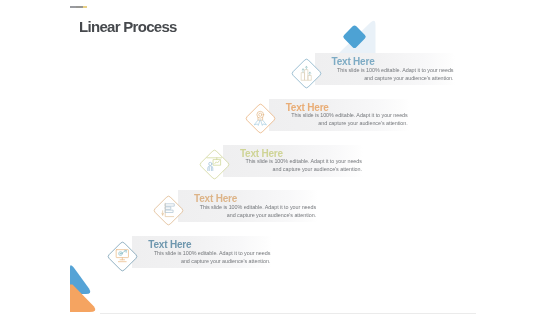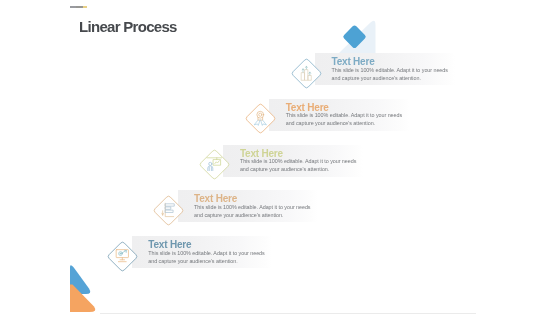--- a/index.html
+++ b/index.html
@@ -11,21 +11,21 @@
 .accent-gray{position:absolute;left:69.5px;top:1.8px;width:13.5px;height:2.4px;background:#8e9096;opacity:0.9;}
 
 .title{position:absolute;left:79px;top:14px;font-size:15px;font-weight:bold;color:#46494d;letter-spacing:-0.7px;}
 
 
 .deco-tr{position:absolute;right:0;top:0;}
 .deco-bl{position:absolute;left:0;bottom:0;}
 
 .bottom-rule{position:absolute;left:100px;top:309px;width:376px;height:1px;background:#ebebeb;}
 
-.row{position:absolute;width:140px;height:32px;}
+.row{position:absolute;width:140px;height:32px;text-align:right;}
 .panel{position:absolute;left:0;top:0;width:140px;height:32px;background:linear-gradient(to right,#efeff0 0%,#f1f1f2 40%,#f8f8f9 78%,#fdfdfd 95%,#ffffff 100%);}
 .dia{position:absolute;left:-24.5px;top:4.5px;width:31px;height:31px;}
 .dia svg.diaframe{display:block;position:absolute;left:0;top:0;}
 .diaicon{position:absolute;left:7.2px;top:7.2px;width:16.6px;height:16.6px;}
 .diaicon svg{display:block;}
 .head{position:absolute;left:16.5px;top:3px;font-size:10px;font-weight:bold;letter-spacing:-0.2px;white-space:nowrap;}
 .body{position:absolute;left:16.5px;top:12.5px;font-size:5.4px;color:#76797d;line-height:8.1px;width:122px;letter-spacing:-0.05px;}
 </style>
 </head>
 <body>

